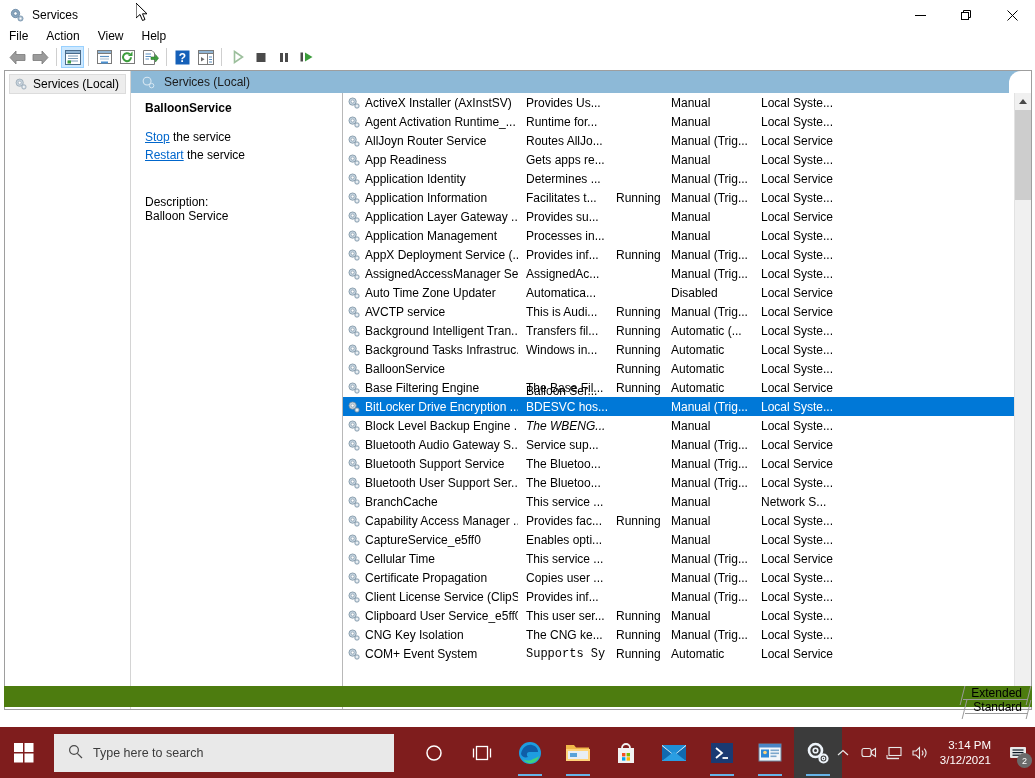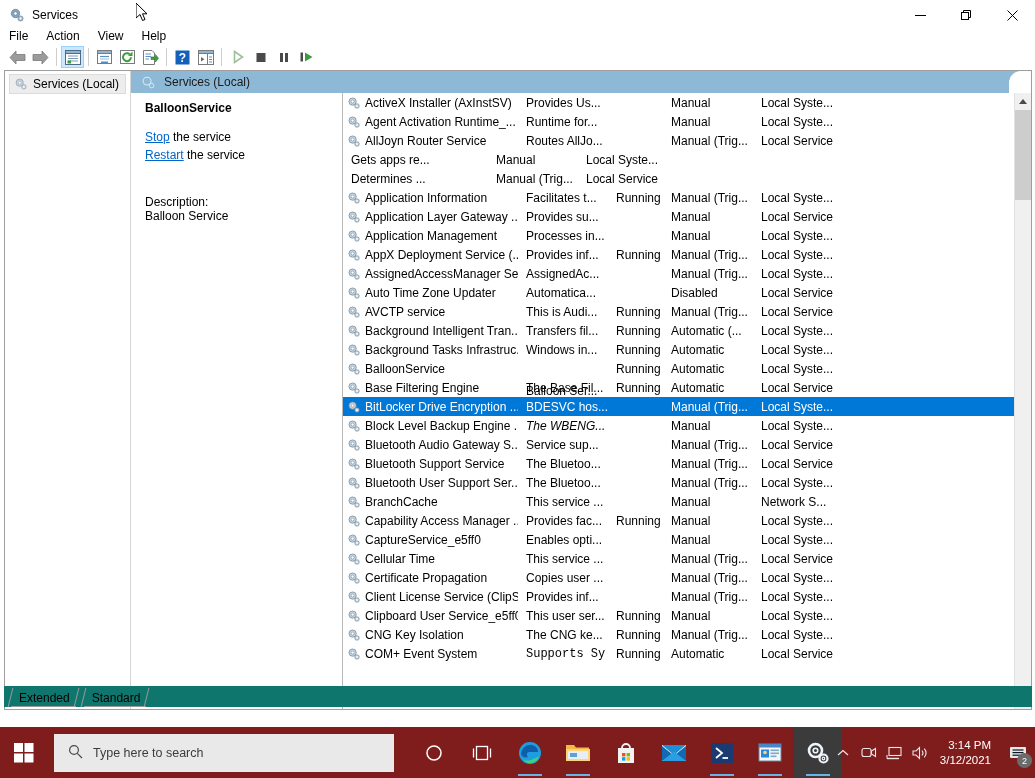--- a/index.html
+++ b/index.html
@@ -124,21 +124,21 @@
     height: 17px; display: flex; align-items: center; justify-content: center;
     color: #5a5a5a; font-size: 8px; background: #f0f0f0;
   }
   .lv-scroll .sb-thumb {
     position: absolute; left: 0; top: 17px; width: 17px; height: 90px; background: #cdcdcd;
   }
 
   
   .tabs {
     position: absolute; left: 4px; top: 686px; width: 1028px; height: 21px;
-    background: #0f766e; display: flex; align-items: flex-end; padding-left: 3px;
+    background: #4d7c0f; display: flex; align-items: flex-end; padding-left: 3px; flex-direction: column;
   }
   .tab {
     height: 19px; display: flex; align-items: center; padding: 0 10px 0 12px;
     font-size: 12px; color: #000; position: relative;
   }
   .tab::before, .tab::after {
     content: ""; position: absolute; top: 0; width: 1px; height: 19px; background: #9a9a9a;
   }
   .tab::before { left: 3px; transform: skewX(-14deg); }
   .tab::after  { right: 3px; transform: skewX(-14deg); }
@@ -410,26 +410,44 @@
                       <circle cx="11.4" cy="11.4" r="1" fill="#ffffff"></circle>
                     </svg></span>
                   <span>AllJoyn Router Service</span>
                 </div>
                 <div class="c" style="width: 90px;">Routes AllJo...</div>
                 <div class="c" style="width: 55px;"></div>
                 <div class="c" style="width: 90px;">Manual (Trig...</div>
                 <div class="c" style="width: 80px;">Local Service</div>
               </div>
               <div class="lv-row">
+                <div class="c name" style="width: 175px;">
+                  <span class="svc-ico"><svg width="14" height="14" viewBox="0 0 16 16">
+                      <circle cx="6.4" cy="6.4" r="4.2" fill="#c3d2de" stroke="#6f8698" stroke-width=".8"></circle>
+                      <circle cx="6.4" cy="6.4" r="1.7" fill="#ffffff" stroke="#6f8698" stroke-width=".6"></circle>
+                      <circle cx="11.4" cy="11.4" r="2.6" fill="#c3d2de" stroke="#6f8698" stroke-width=".7"></circle>
+                      <circle cx="11.4" cy="11.4" r="1" fill="#ffffff"></circle>
+                    </svg></span>
+                  <span>App Readiness</span>
+                </div>
                 <div class="c" style="width: 90px;">Gets apps re...</div>
                 <div class="c" style="width: 55px;"></div>
                 <div class="c" style="width: 90px;">Manual</div>
                 <div class="c" style="width: 80px;">Local Syste...</div>
               </div>
               <div class="lv-row">
+                <div class="c name" style="width: 175px;">
+                  <span class="svc-ico"><svg width="14" height="14" viewBox="0 0 16 16">
+                      <circle cx="6.4" cy="6.4" r="4.2" fill="#c3d2de" stroke="#6f8698" stroke-width=".8"></circle>
+                      <circle cx="6.4" cy="6.4" r="1.7" fill="#ffffff" stroke="#6f8698" stroke-width=".6"></circle>
+                      <circle cx="11.4" cy="11.4" r="2.6" fill="#c3d2de" stroke="#6f8698" stroke-width=".7"></circle>
+                      <circle cx="11.4" cy="11.4" r="1" fill="#ffffff"></circle>
+                    </svg></span>
+                  <span>Application Identity</span>
+                </div>
                 <div class="c" style="width: 90px;">Determines ...</div>
                 <div class="c" style="width: 55px;"></div>
                 <div class="c" style="width: 90px;">Manual (Trig...</div>
                 <div class="c" style="width: 80px;">Local Service</div>
               </div>
               <div class="lv-row">
                 <div class="c name" style="width: 175px;">
                   <span class="svc-ico"><svg width="14" height="14" viewBox="0 0 16 16">
                       <circle cx="6.4" cy="6.4" r="4.2" fill="#c3d2de" stroke="#6f8698" stroke-width=".8"></circle>
                       <circle cx="6.4" cy="6.4" r="1.7" fill="#ffffff" stroke="#6f8698" stroke-width=".6"></circle>

